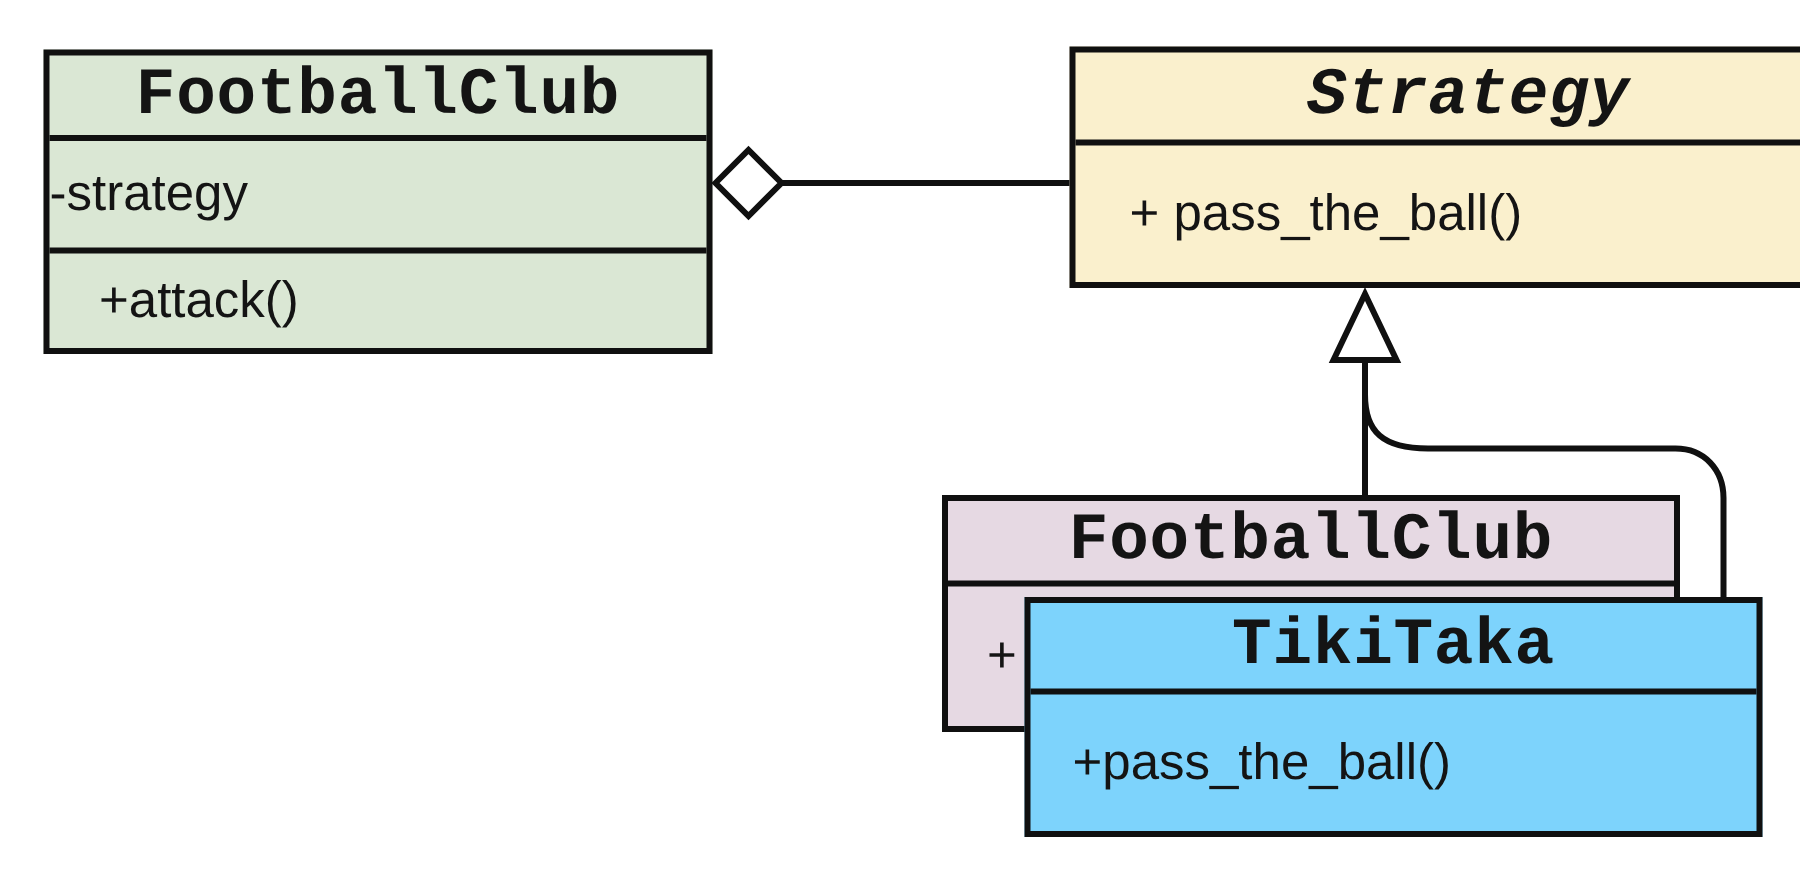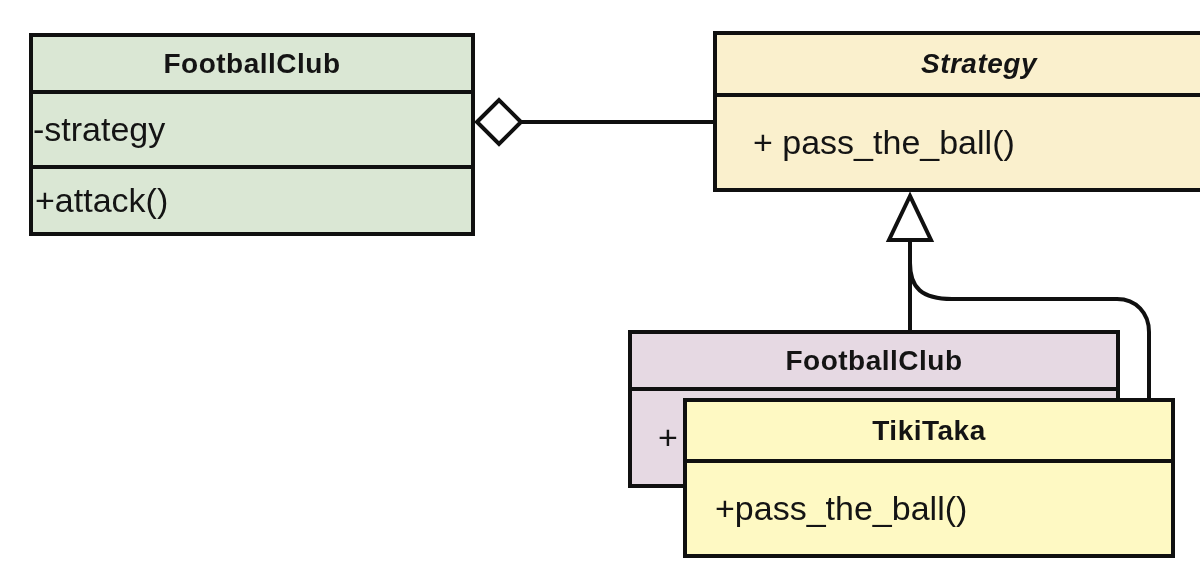--- a/index.html
+++ b/index.html
@@ -24,51 +24,52 @@
     box-sizing: border-box;
     border: 4px solid #101010;
     display: flex;
     flex-direction: column;
     color: #141414;
   }
   .uml-class .hdr {
     flex: none;
     display: flex; align-items: center; justify-content: center;
     font-weight: bold;
-    font-size: 28px;
+    font-size: 44px;
     letter-spacing: 0.5px;
     white-space: nowrap;
+    font-family: Liberation Mono, monospace;
   }
   .uml-class .row {
     box-sizing: border-box;
     border-top: 4px solid #101010;
     display: flex; align-items: center;
     font-size: 34px;
     white-space: nowrap;
     overflow: hidden;
   }
 
   
   #footballclub { left: 29px; top: 33px; width: 446px; height: 203px; background: #dae7d4; z-index: 1; }
   #footballclub .hdr { height: 53px; }
   #footballclub .row.attrs { height: 75px; }
-  #footballclub .row.methods { flex: 1; padding-left: 2px; }
+  #footballclub .row.methods { flex: 1; padding-left: 33px; }
 
   
   #strategy { left: 713px; top: 31px; width: 532px; height: 161px; background: #faf0cd; z-index: 1; }
   #strategy .hdr { height: 58px; font-style: italic; }
   #strategy .row { flex: 1; padding-left: 36px; }
 
   
   #counterattack { left: 628px; top: 330px; width: 492px; height: 158px; background: #e6d9e3; z-index: 2; }
   #counterattack .hdr { height: 53px; }
   #counterattack .row { flex: 1; padding-left: 26px; }
 
   
-  #tikitaka { left: 683px; top: 398px; width: 492px; height: 160px; background: #fef9c3; z-index: 3; }
+  #tikitaka { left: 683px; top: 398px; width: 492px; height: 160px; background: #7dd3fc; z-index: 3; }
   #tikitaka .hdr { height: 57px; }
   #tikitaka .row { flex: 1; padding-left: 28px; }
 </style>
 </head>
 <body>
 
 <div class="stage">
 
   <svg class="connectors" width="1200" height="584" viewBox="0 0 1200 584">
 

